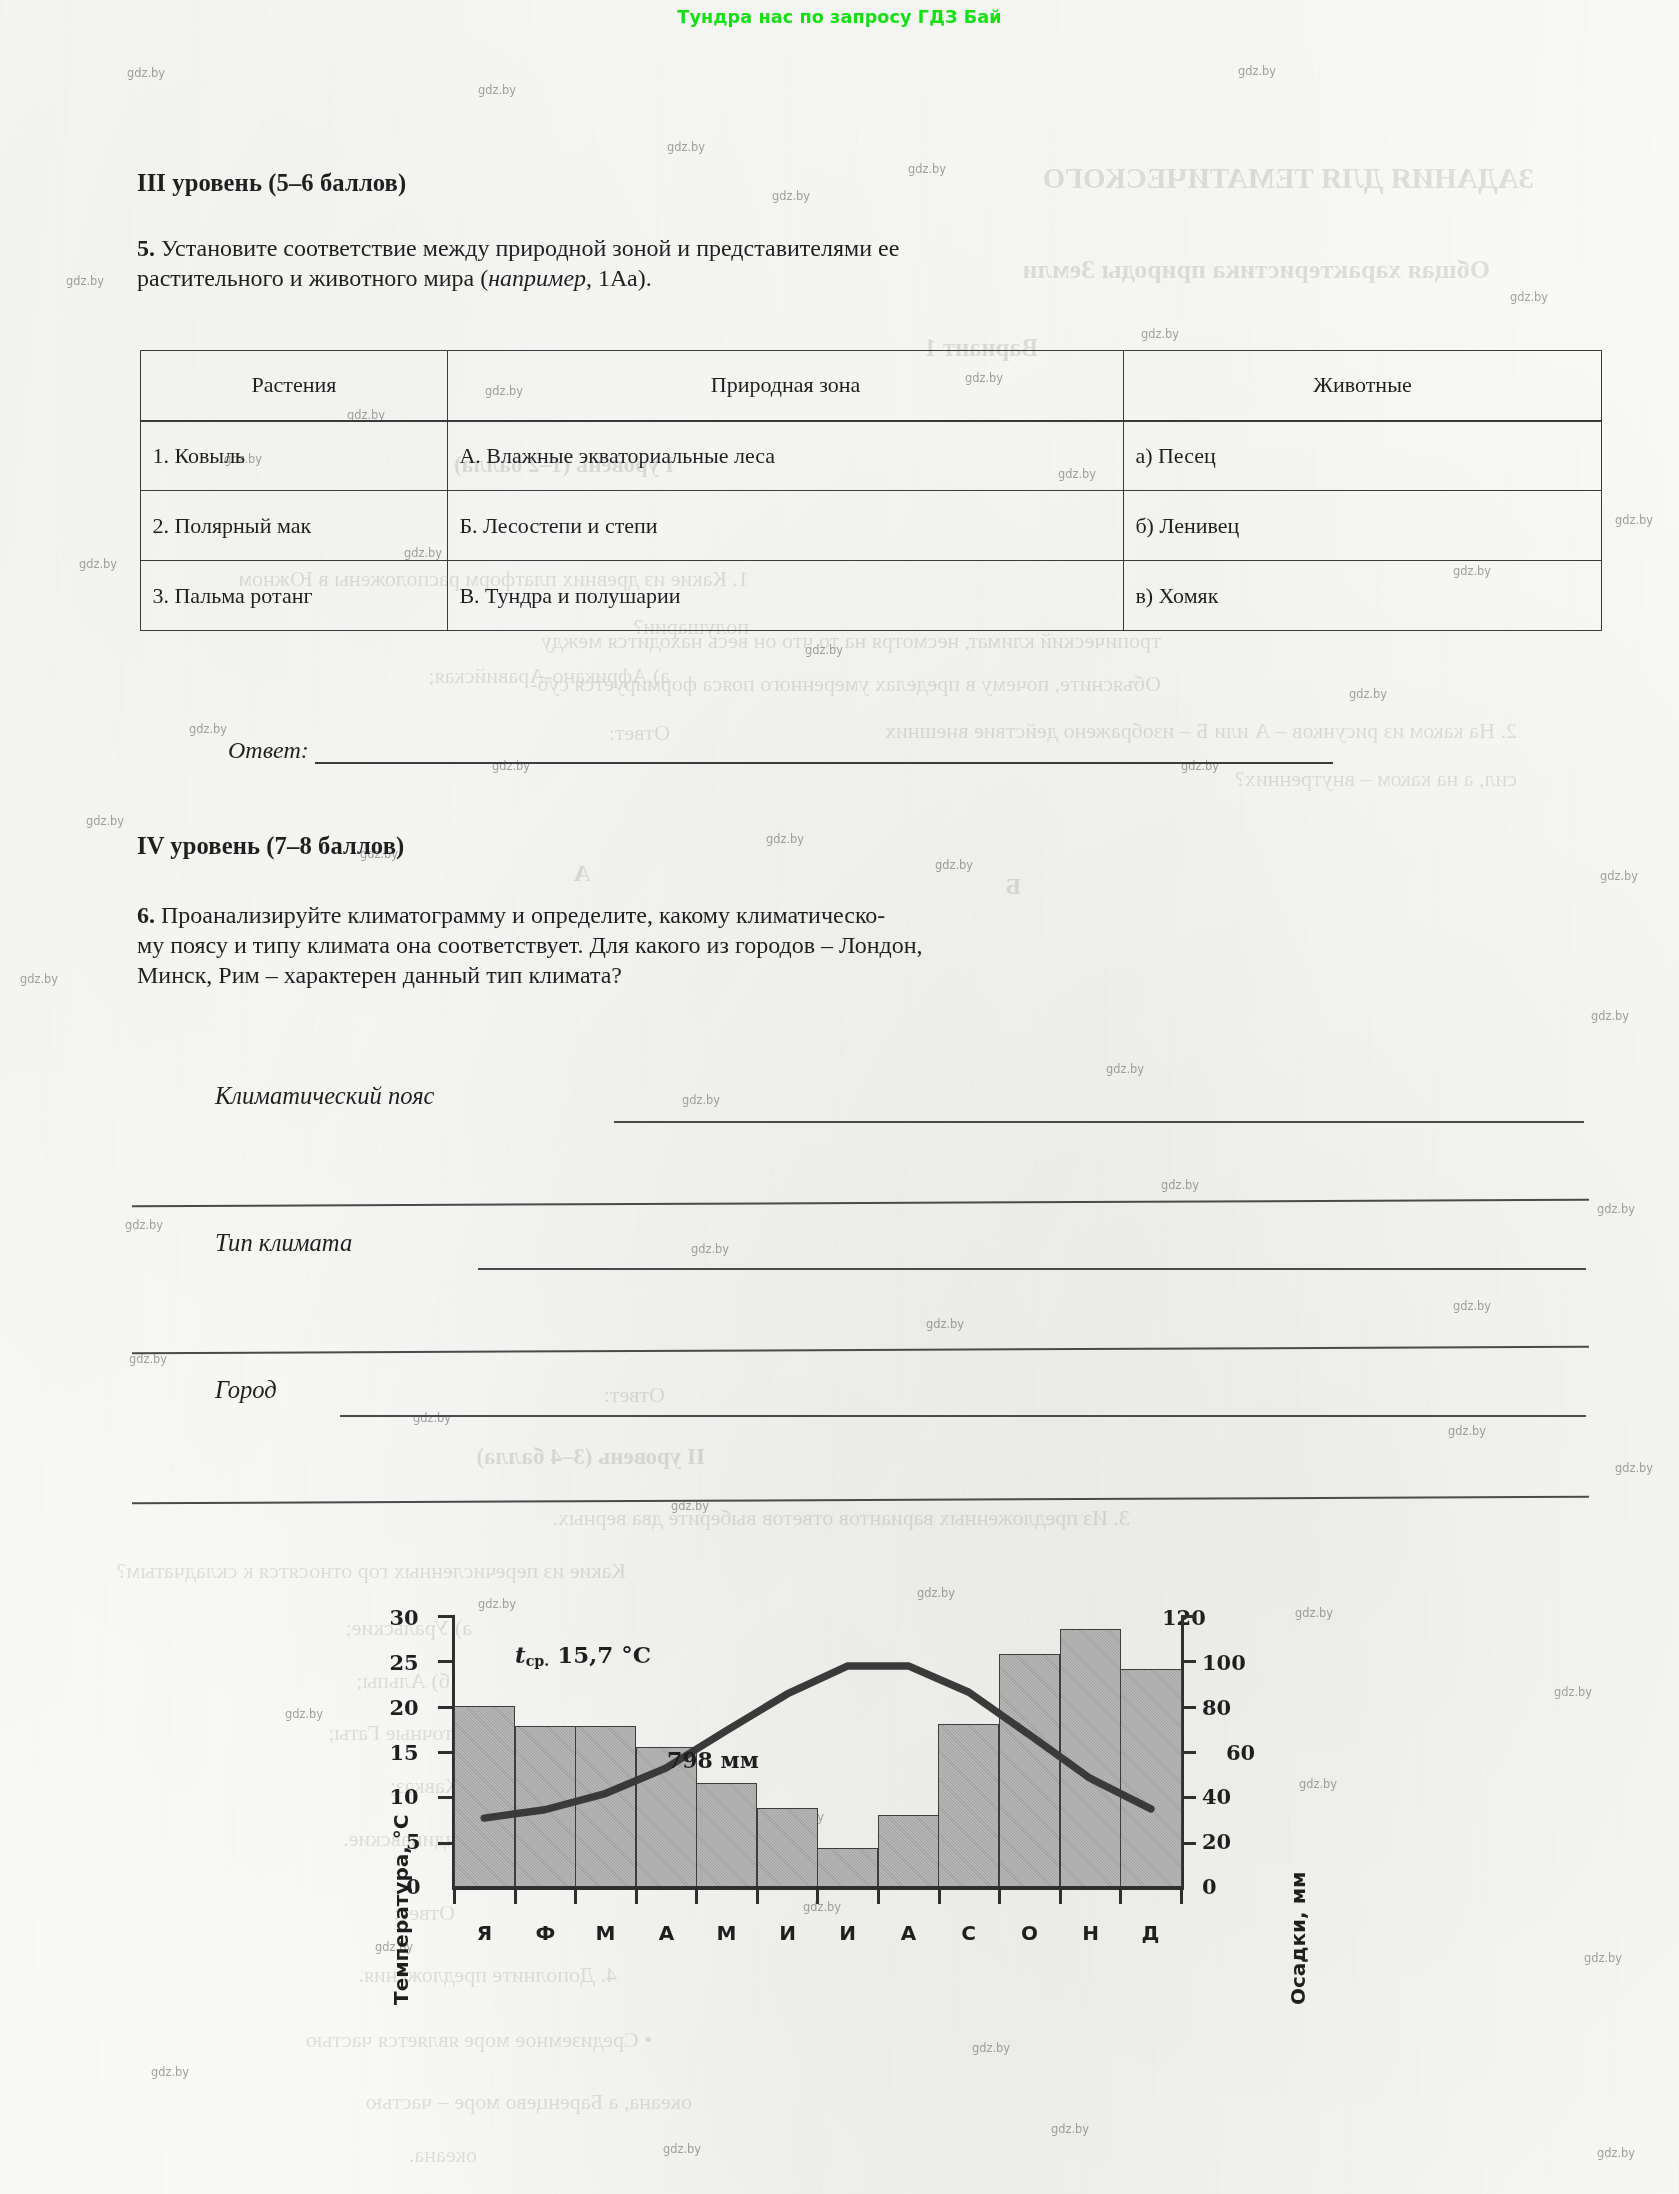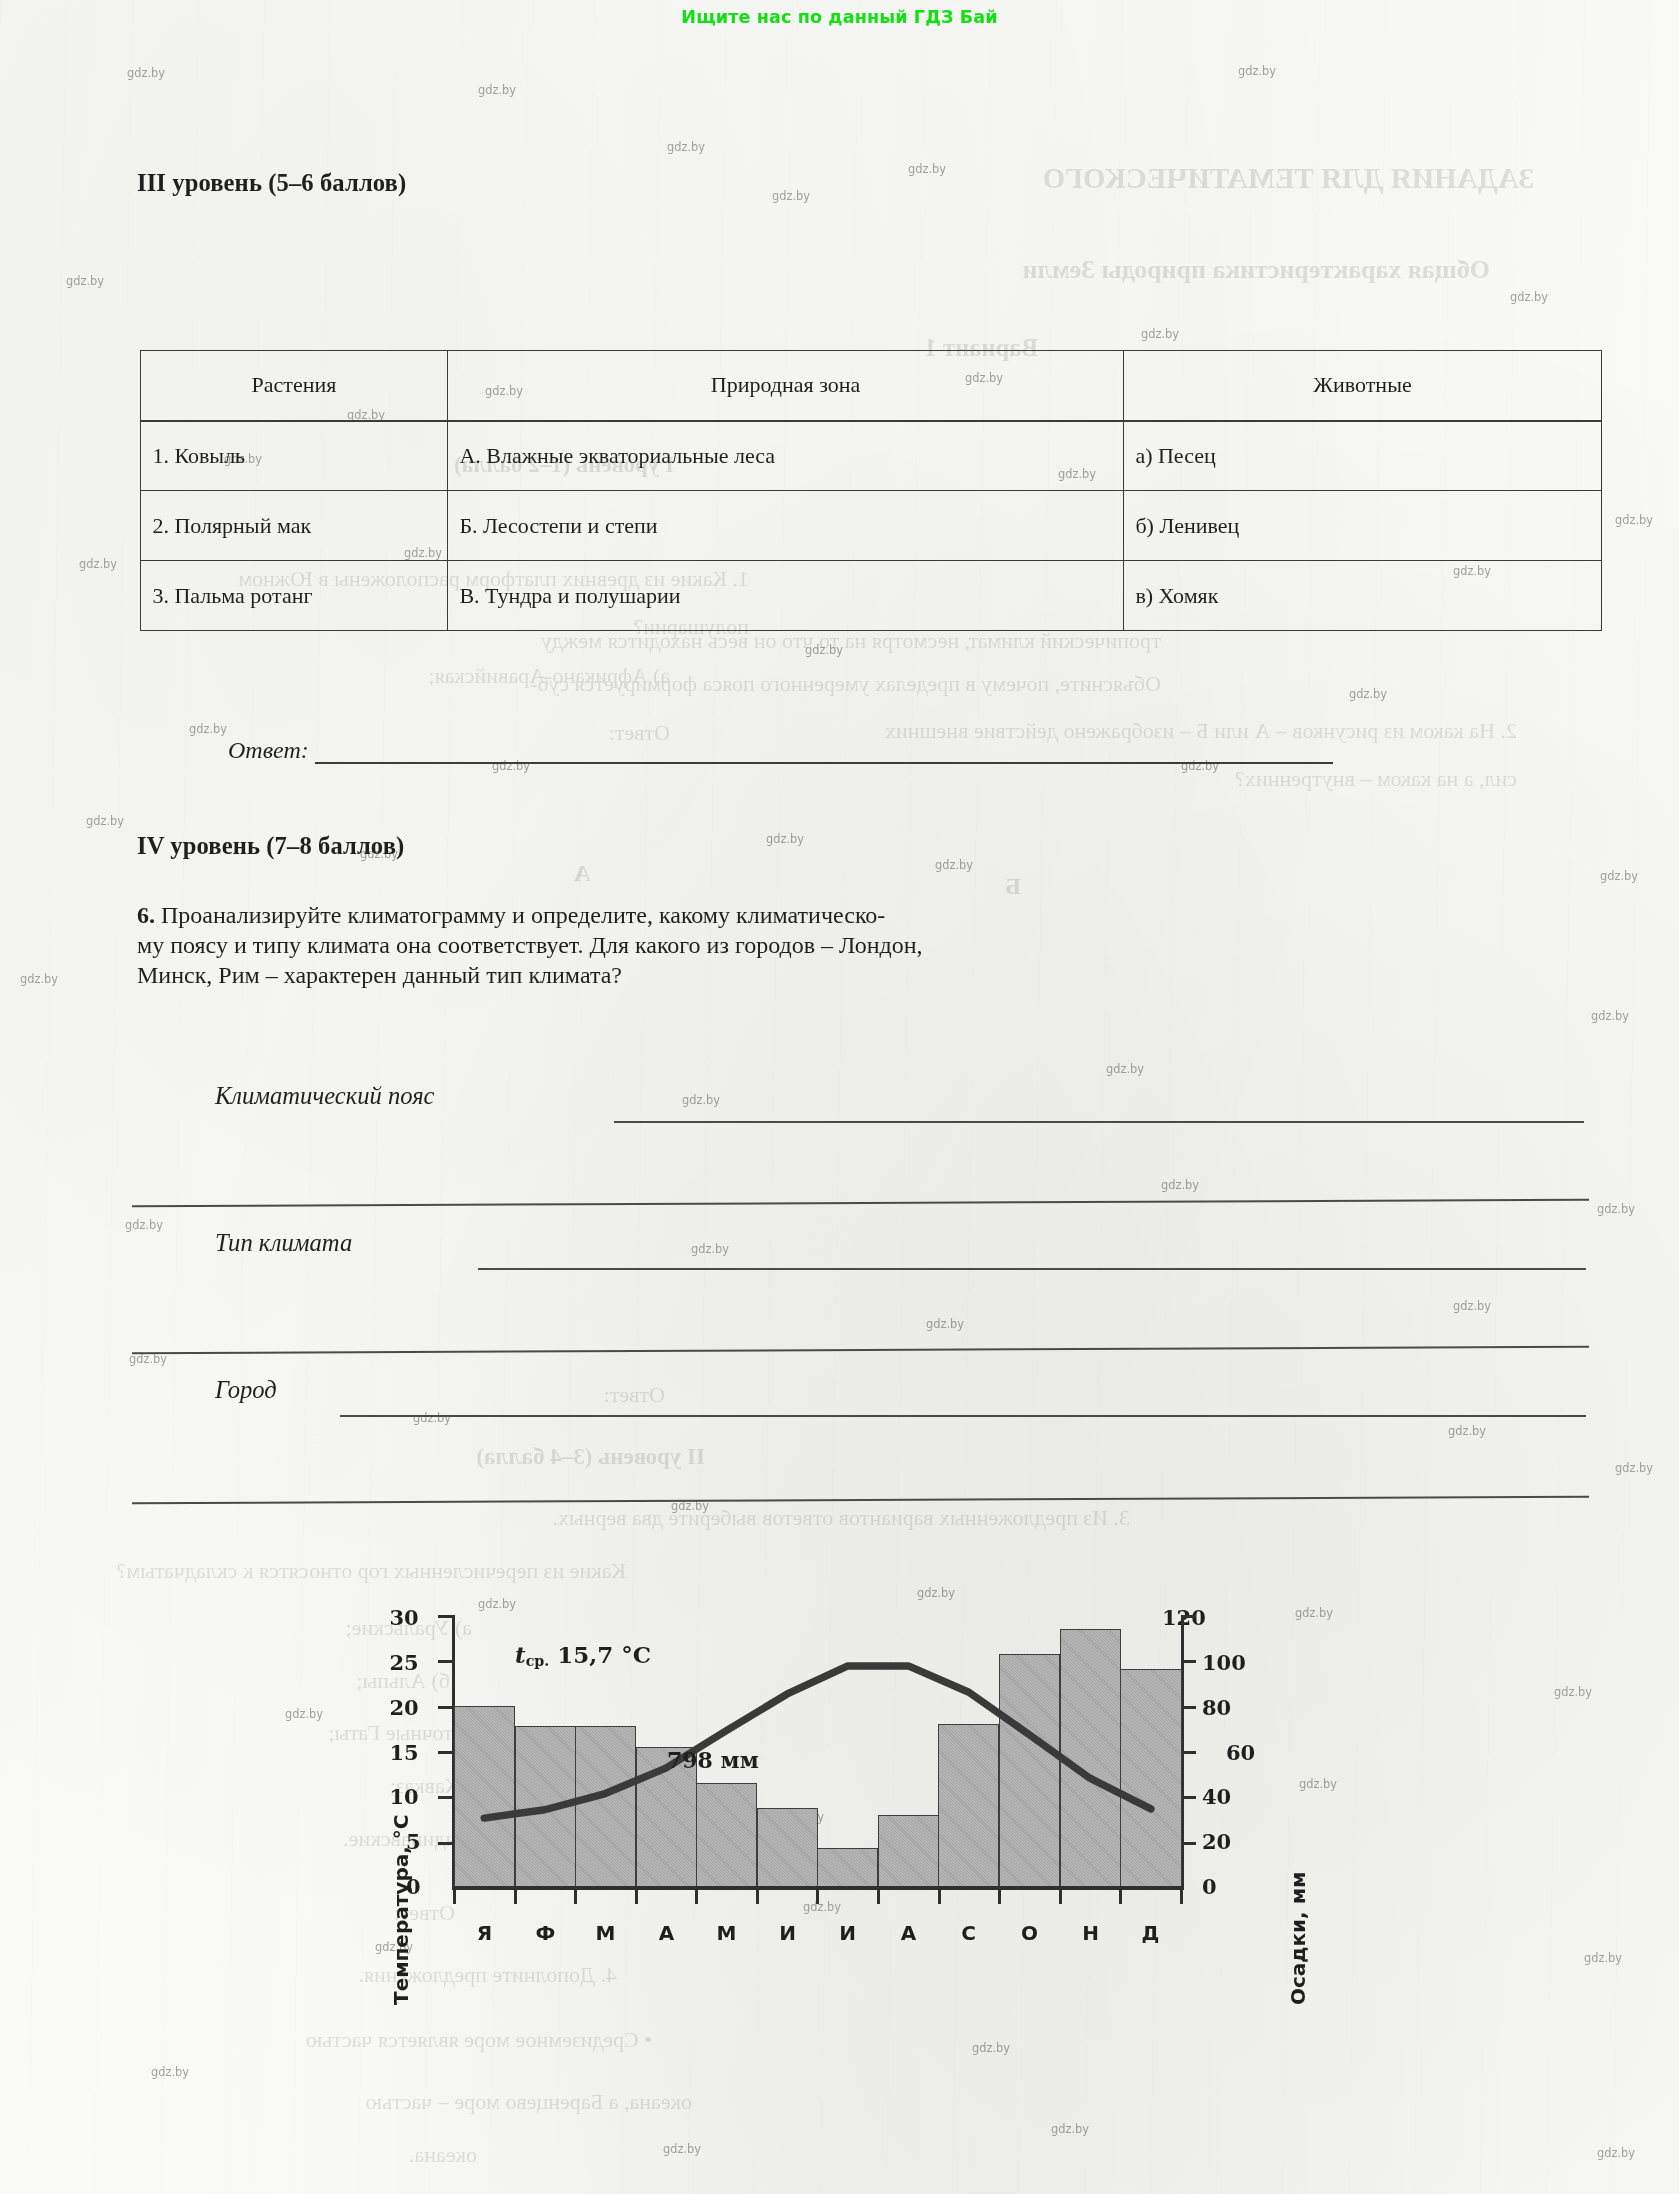--- a/index.html
+++ b/index.html
@@ -289,26 +289,31 @@
   <span style="left:375px;  top:1940px; font-size:11.4px;">gdz.by</span>
   <span style="left:1584px; top:1951px; font-size:11.4px;">gdz.by</span>
   <span style="left:972px; top:2041px; font-size:11.4px;">gdz.by</span>
   <span style="left:151px;  top:2065px; font-size:11.4px;">gdz.by</span>
   <span style="left:1051px; top:2122px; font-size:11.4px;">gdz.by</span>
   <span style="left:663px; top:2142px; font-size:11.4px;">gdz.by</span>
   <span style="left:1597px; top:2146px; font-size:11.4px;">gdz.by</span>
 
 </div>
 
-<div id="site-header">Ищите нас по данный ГДЗ Бай</div>
+<div id="site-header">Тундра нас по запросу ГДЗ Бай</div>
 
 <div id="content">
 
   <div class="blk level-head" style="left:137px; top:169px;">III уровень (5–6 баллов)</div>
 
+  <div class="blk q-body" style="left:137px; top:233px; width:1453px;">
+    <span class="q-num">5.</span>
+    <span>Установите соответствие между природной зоной и представителями ее</span><br>
+    <span>растительного и животного мира (</span><span class="ital">например</span><span>, 1Аа).</span>
+  </div>
 
   <table id="match-table" style="left:140px; top:350px; width:1453px;">
     <tbody>
       <tr class="hdr">
         <td class="c1">Растения</td>
         <td class="c2">Природная зона</td>
         <td class="c3">Животные</td>
       </tr>
       <tr class="row">
         <td class="c1">1. Ковыль</td>

